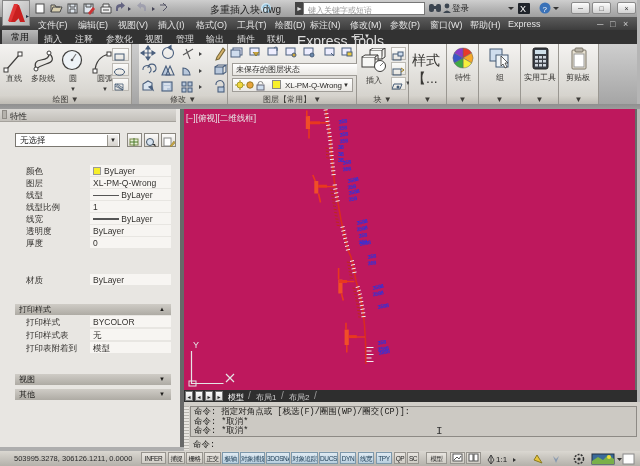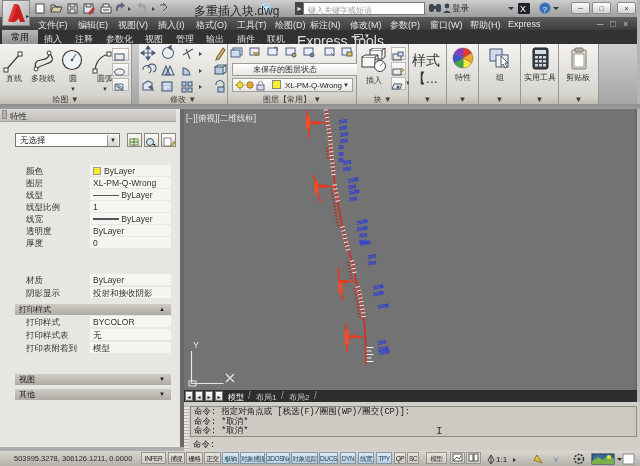--- a/index.html
+++ b/index.html
@@ -1,21 +1,21 @@
 <!DOCTYPE html>
 <html><head><meta charset="utf-8">
 <style>
 *{margin:0;padding:0;box-sizing:border-box}
 html,body{width:640px;height:466px;overflow:hidden;background:#9b9b9b;font-family:"Liberation Sans",sans-serif}
 .abs{position:absolute}
 #win{position:relative;width:640px;height:466px;background:#aeaeae}
 
 #titlebar{position:absolute;left:0;top:0;width:640px;height:17px;background:linear-gradient(#cecece,#b2b2b2 55%,#9f9f9f)}
 #logo{position:absolute;left:2px;top:0;width:28px;height:26px;background:linear-gradient(135deg,#e9e9e9,#b0b0b0);border:1px solid #888;z-index:5}
-#doctitle{position:absolute;left:194px;top:3px;font-size:12px;color:#222}
+#doctitle{position:absolute;left:210px;top:3px;font-size:10px;color:#222}
 #search{position:absolute;left:303px;top:2px;width:122px;height:13px;background:#fff;border:1px solid #777}
 #search span{position:absolute;left:4px;top:2px;font-size:8px;color:#999}
 #searcharr{position:absolute;left:295px;top:2px;width:9px;height:13px;background:#444;color:#ddd;font-size:7px;text-align:center;line-height:13px}
 .winbtn{position:absolute;top:2px;width:19px;height:12px;background:linear-gradient(#fdfdfd,#d2d2d2);border:1px solid #8a8a8a;border-radius:2px;color:#333;font-size:7px;text-align:center;line-height:11px}
 
 #menubar{position:absolute;left:0;top:17px;width:640px;height:13px;background:linear-gradient(#5c5c5c,#3d3d3d);color:#e3e3e3;font-size:9px}
 #menubar span{position:absolute;top:2px}
 
 #tabrow{position:absolute;left:0;top:30px;width:640px;height:14px;background:#323232;color:#ddd;font-size:9px}
 #tabrow span{position:absolute;top:3px}
@@ -26,21 +26,21 @@
 .plabel{position:absolute;left:0;bottom:0;width:100%;height:9px;background:linear-gradient(#d8d5cf,#bebbb4);font-size:8px;color:#3f3d3a;text-align:center;line-height:9px}
 .bigbtn{position:absolute;font-size:8px;color:#3a3936;text-align:center}
 .sicon{position:absolute;border:1px solid #bdbab4;background:linear-gradient(#fbfbfa,#e8e6e1);}
 
 #palette{position:absolute;left:0;top:108px;width:184px;height:339px;background:#e8e6e2;border-right:4px solid #686868}
 .phead{position:absolute;left:15px;width:156px;height:11px;background:linear-gradient(#cfccc6,#aeaba4);font-size:8px;color:#1d1c1a;line-height:11px;padding-left:4px}
 .prow{position:absolute;left:15px;width:156px;height:12px;font-size:8.5px;color:#33312e;line-height:12px}
 .prow .lab{position:absolute;left:11px;top:0}
 .prow .val{position:absolute;left:75px;top:0;width:81px;background:#f7f5f2;height:11px;padding-left:3px}
 
-#canvas{position:absolute;left:184px;top:109px;width:451px;height:281px;background:#737373}
+#canvas{position:absolute;left:184px;top:109px;width:451px;height:281px;background:#be185d}
 
 #mtabs{position:absolute;left:184px;top:390px;width:453px;height:12px;background:#2e2e2e;color:#ddd;font-size:8px}
 
 #cmd{position:absolute;left:184px;top:402px;width:456px;height:49px;background:#d2cfc9}
 #cmdbox{position:absolute;left:6px;top:4px;width:447px;height:31px;background:#ccc9c3;border:1px solid #8d8a85;font-family:"Liberation Mono",monospace;font-size:8.5px;color:#1b1a18;padding:1px 3px;line-height:9.5px}
 #cmdin{position:absolute;left:6px;top:38px;width:447px;height:11px;font-family:"Liberation Mono",monospace;font-size:8.5px;color:#1b1a18;line-height:11px;padding-left:3px}
 
 #status{position:absolute;left:0;top:451px;width:640px;height:15px;background:linear-gradient(#dad7d1,#b4b1aa);font-size:7.5px;color:#222}
 .sbtn{position:absolute;top:1px;height:12px;border:1px solid #98958f;background:linear-gradient(#e8e5e0,#cfccc5);font-size:6.5px;letter-spacing:-0.4px;line-height:12px;text-align:center;color:#222;overflow:hidden;white-space:nowrap}
 .sbtn.on{background:linear-gradient(#dfeaf2,#b8cfdf);border-color:#7d98ab;color:#1a3a52}
@@ -208,21 +208,21 @@
    <rect x="58" y="4" width="9" height="7"></rect>
             <circle cx="66" cy="11" r="2" fill="#caa53f"></circle>
    <rect x="76" y="4" width="9" height="7"></rect>
             <circle cx="84" cy="11" r="2" fill="#6a88aa"></circle>
    <rect x="97" y="4" width="9" height="7"></rect>
             <path d="M103 9 l3 3"></path>
    <rect x="114" y="4" width="9" height="7"></rect>
             <rect x="119" y="8" width="5" height="4" fill="#e8c83f"></rect>
   </g>
  </svg>
- <div class="abs" style="left:4px;top:19px;width:141px;height:13px;background:linear-gradient(#fff,#e9e7e3);border:1px solid #a09d98;font-size:8px;color:#2e2d2b;line-height:12px;padding-left:20px">未保存的图层状态<span style="float:right;margin-right:2px;font-size:6px">▼</span></div>
+ <div class="abs" style="left:4px;top:19px;width:141px;height:13px;background:linear-gradient(#fff,#e9e7e3);border:1px solid #a09d98;font-size:8px;color:#2e2d2b;line-height:12px;padding-left:3px">未保存的图层状态<span style="float:right;margin-right:2px;font-size:6px">▼</span></div>
  <div class="abs" style="left:4px;top:34px;width:121px;height:14px;background:linear-gradient(#fff,#e9e7e3);border:1px solid #a09d98;font-size:8.5px;color:#2e2d2b;line-height:13px">
   <svg class="abs" style="left:1px;top:1px" width="36" height="11">
             <circle cx="6" cy="5" r="3" fill="#f0d73c" stroke="#a89a28"></circle>
             <path d="M6 0 v2 M6 8 v2 M1 5 h2 M9 5 h2" stroke="#a89a28"></path>
             <circle cx="16" cy="5" r="3.2" fill="#e8a33c" stroke="#9a7a20"></circle>
             <path d="M24 6 v-2 a2.5 2.5 0 0 1 5 0" stroke="#888" fill="none"></path>
             <rect x="23" y="5" width="7" height="5" fill="#cfddee" stroke="#667"></rect>
           </svg>
   <span style="position:absolute;left:39px;top:1.2px;width:9px;height:9px;background:#f7ef2a;border:1px solid #888"></span>
   <span style="position:absolute;left:52px;font-size:8px;letter-spacing:-0.2px">XL-PM-Q-Wrong</span>
@@ -361,24 +361,20 @@
         <span class="lab">透明度</span>
         <span class="val">ByLayer</span>
       </div>
  <div class="prow" style="top:129px">
         <span class="lab">厚度</span>
         <span class="val">0</span>
       </div>
  <div class="prow" style="top:166px">
         <span class="lab">材质</span>
         <span class="val">ByLayer</span>
-      </div>
- <div class="prow" style="top:179px">
-        <span class="lab">阴影显示</span>
-        <span class="val">投射和接收阴影</span>
       </div>
  <div class="phead" style="top:196px">打印样式<span style="float:right;margin-right:6px;font-size:6px">▲</span></div>
  <div class="prow" style="top:208px">
         <span class="lab">打印样式</span>
         <span class="val">BYCOLOR</span>
       </div>
  <div class="prow" style="top:221px">
         <span class="lab">打印样式表</span>
         <span class="val">无</span>
       </div>

